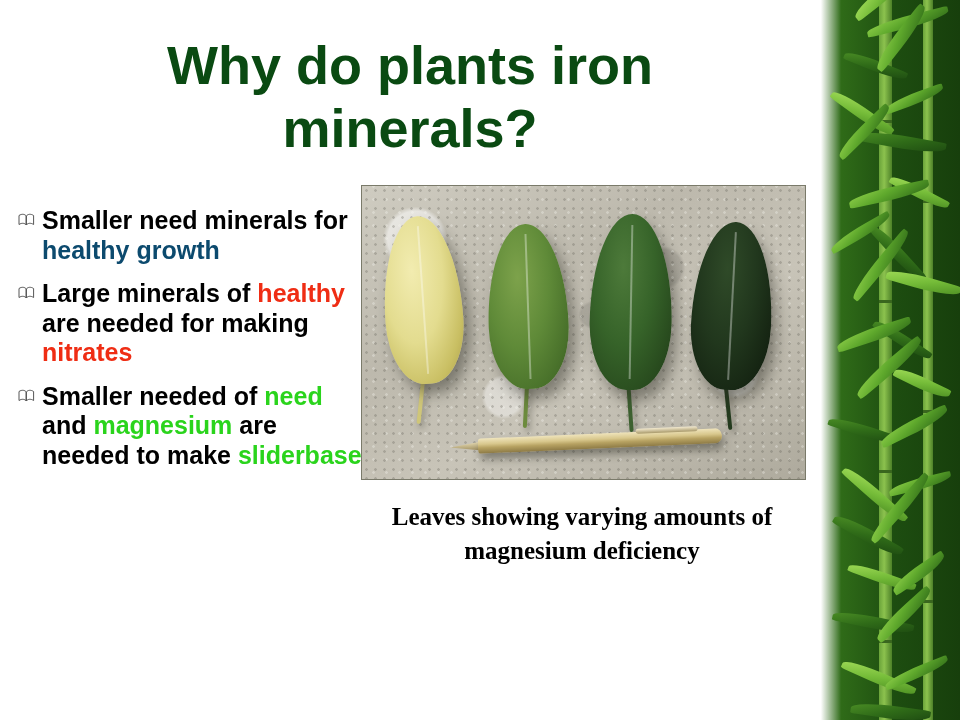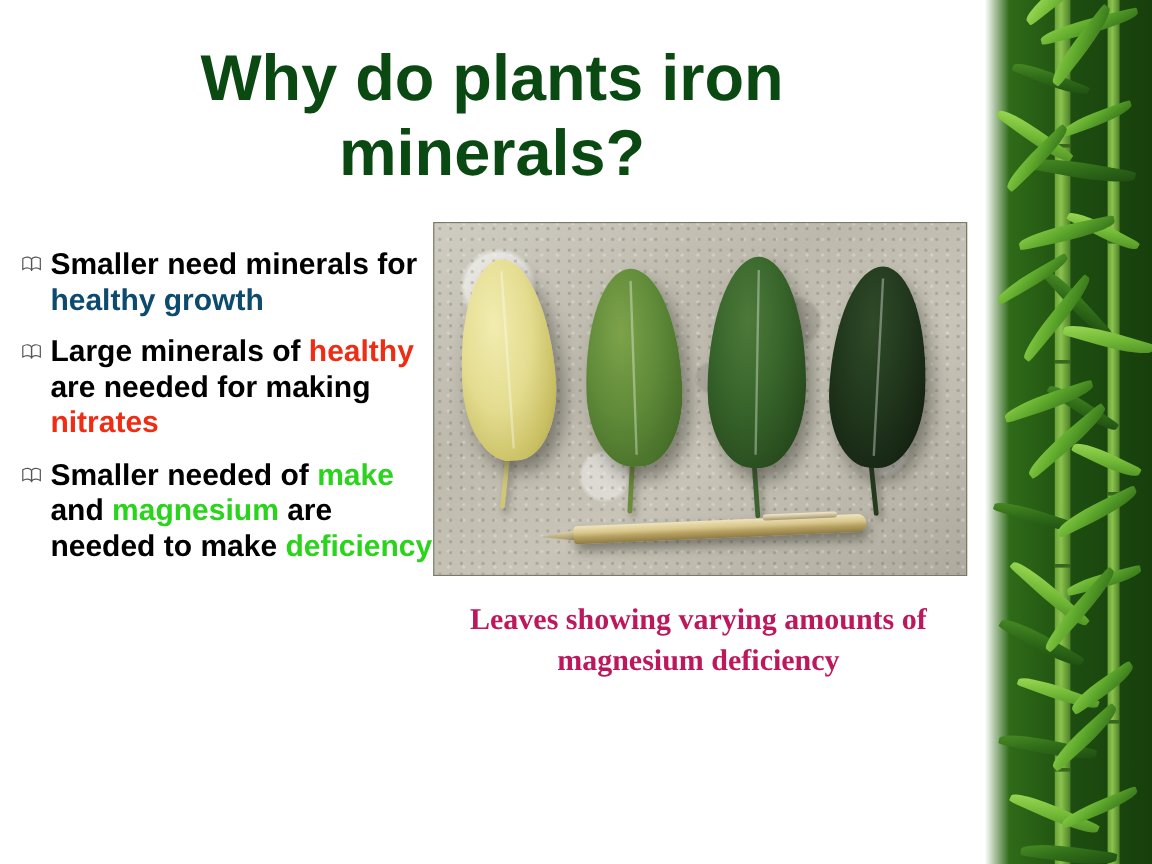--- a/index.html
+++ b/index.html
@@ -153,21 +153,21 @@
   
   #caption {
     position: absolute;
     left: 372px; top: 500px;
     width: 420px;
     text-align: center;
     font-family: "Liberation Serif", serif;
     font-size: 25px;
     font-weight: bold;
     line-height: 1.35;
-    color: #be185d;
+    color: #000000;
   }
 
   
   #footer {
     position: absolute;
     left: 252px; top: 660px;
     width: 300px;
     text-align: center;
     font-family: "Liberation Serif", serif;
     font-size: 17px;
@@ -234,21 +234,21 @@
     </div>
 
     <div class="bullet-row">
       <span class="bullet-mark">
         <svg width="17" height="13" viewBox="0 0 17 13" aria-hidden="true">
           <path d="M1 2.5 C4 0.5, 7 1.2, 8.3 3 L8.3 12 C7 10.2, 4 9.5, 1 11.5 Z" fill="#ffffff" stroke="#555" stroke-width="1"></path>
           <path d="M15.6 2.5 C12.6 0.5, 9.6 1.2, 8.3 3 L8.3 12 C9.6 10.2, 12.6 9.5, 15.6 11.5 Z" fill="#ffffff" stroke="#555" stroke-width="1"></path>
           <path d="M8.3 3 L8.3 12" stroke="#555" stroke-width="1"></path>
         </svg>
       </span>
-      <span class="bullet-text"><span>Smaller needed of </span><span class="w-green">make</span><span> and </span><span class="w-green">magnesium</span><span> are needed to make </span><span class="w-green">deficiency</span></span>
+      <span class="bullet-text"><span>Smaller needed of </span><span class="w-green">need</span><span> and </span><span class="w-green">magnesium</span><span> are needed to make </span><span class="w-green">sliderbase</span></span>
     </div>
 
   </div>
 
   <div id="photo">
     <div class="stone"></div>
     <div class="speckle"></div>
 
     <div class="stalk" id="stalk1"></div>
     <div class="leaf" id="leaf1">

